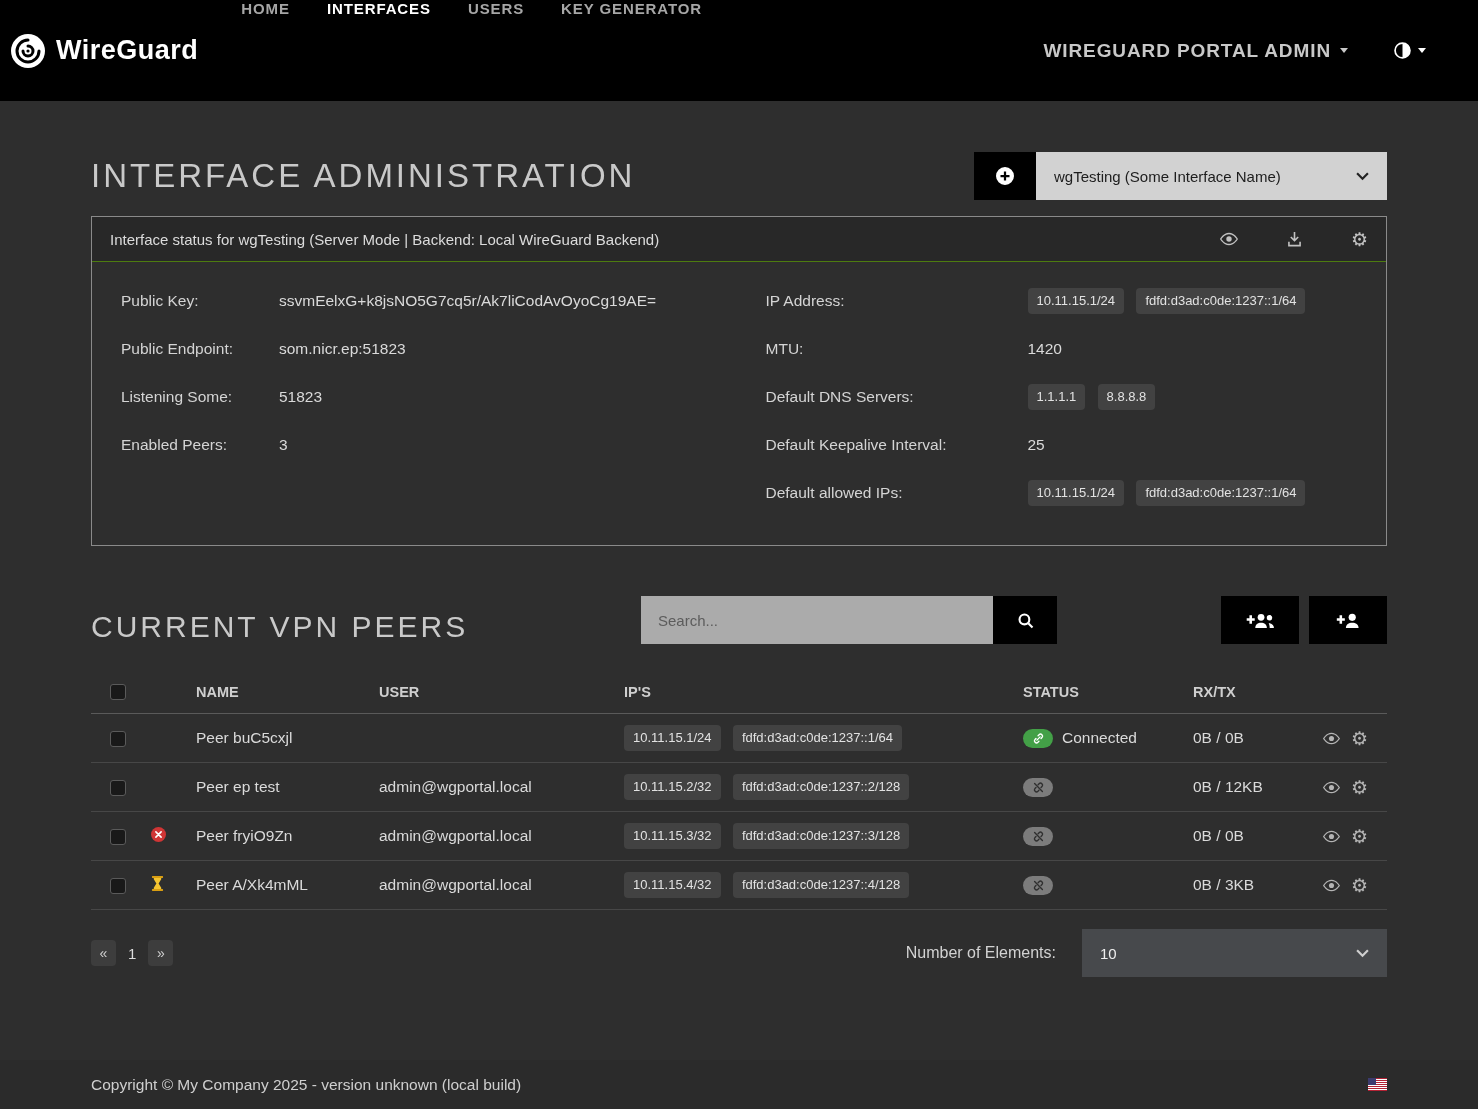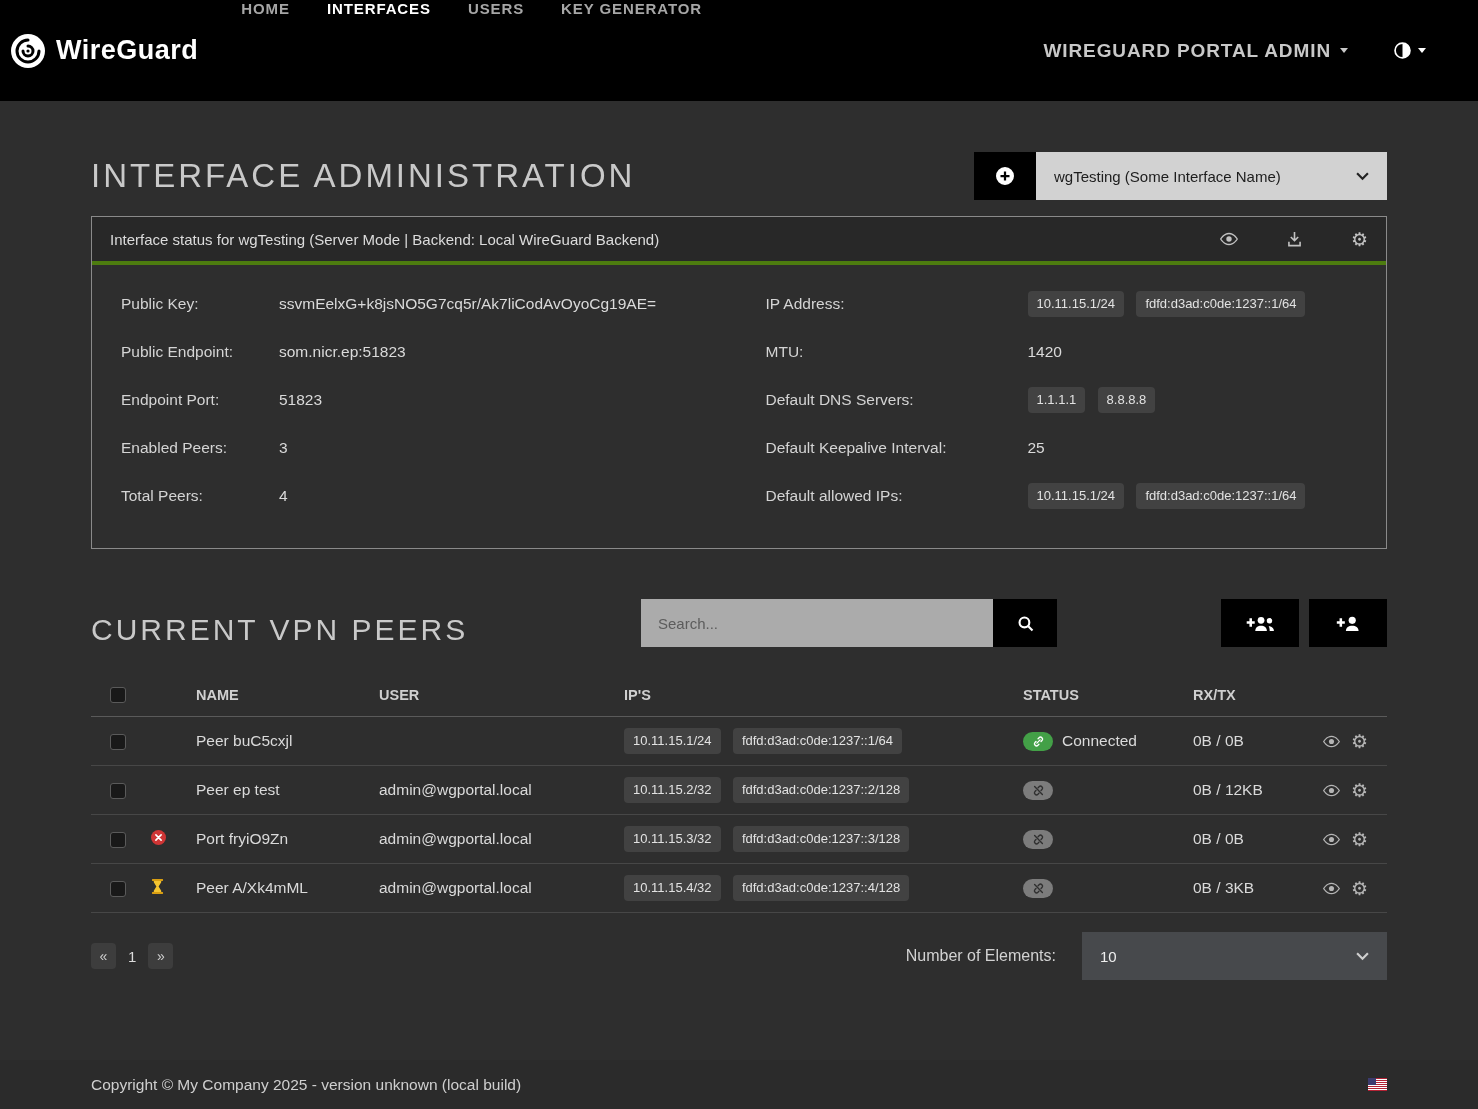--- a/index.html
+++ b/index.html
@@ -23,21 +23,21 @@
   .container{width:1296px;margin:0 auto;flex:1 0 auto}
   .title-row{display:flex;align-items:center;justify-content:space-between;margin-top:51px}
   .page-title{font-size:33px;font-weight:500;letter-spacing:3px;color:#c9c9c9;margin:0}
   .if-select-group{display:flex;height:48px;width:413px}
   .btn-black{background:#000;border:none;color:#fff;display:flex;align-items:center;justify-content:center;cursor:pointer}
   .add-if-btn{width:62px;height:48px}
   .select{background:#d2d2d2;color:#1d1d1d;display:flex;align-items:center;justify-content:space-between;padding:0 18px;font-size:15px;cursor:pointer;user-select:none}
   .if-select{flex:1}
   
   .card{border:1px solid #8a8a8a;margin-top:16px}
-  .card-header{background:#282828;border-bottom:4px solid #4d7c0f;height:44px;display:flex;align-items:center;justify-content:space-between;padding:0 18px;font-size:15px;color:#dcdcdc}
+  .card-header{background:#282828;border-bottom:1px solid #4d7c0f;height:44px;display:flex;align-items:center;justify-content:space-between;padding:0 18px;font-size:15px;color:#dcdcdc}
   .card-actions{display:flex;gap:48px;align-items:center}
   .icon-btn{background:none;border:none;color:#c2c2c2;cursor:pointer;padding:0;display:flex;align-items:center}
   .gear-glyph{font-size:19px;line-height:1;color:#c2c2c2}
   .card-body{display:flex;padding:15px 0 28px}
   .card-col{width:50%}
   .col-left{padding-left:29px}
   .col-right{padding-left:24px}
   .field-row{height:48px;display:flex;align-items:center;font-size:15.5px}
   .col-left .field-label{width:158px;flex-shrink:0}
   .col-right .field-label{width:262px;flex-shrink:0}
@@ -167,30 +167,26 @@
       <div class="card-col col-left">
         <div class="field-row">
           <span class="field-label">Public Key:</span>
           <span class="field-value">ssvmEelxG+k8jsNO5G7cq5r/Ak7liCodAvOyoCg19AE=</span>
         </div>
         <div class="field-row">
           <span class="field-label">Public Endpoint:</span>
           <span class="field-value">som.nicr.ep:51823</span>
         </div>
         <div class="field-row">
-          <span class="field-label">Endpoint Port:</span>
+          <span class="field-label">Listening Some:</span>
           <span class="field-value">51823</span>
         </div>
         <div class="field-row">
           <span class="field-label">Enabled Peers:</span>
           <span class="field-value">3</span>
-        </div>
-        <div class="field-row">
-          <span class="field-label">Total Peers:</span>
-          <span class="field-value">4</span>
         </div>
       </div>
       <div class="card-col col-right">
         <div class="field-row">
           <span class="field-label">IP Address:</span>
           <span class="field-value">
             <span class="badge">10.11.15.1/24</span>
             <span class="badge">fdfd:d3ad:c0de:1237::1/64</span>
           </span>
         </div>
@@ -359,21 +355,21 @@
       <tr>
         <td class="cb-col"><input type="checkbox" class="cb" style=""></td>
         <td class="icon-col">
           <span class="row-icon">
             <svg width="15" height="15" viewBox="0 0 16 16">
               <circle cx="8" cy="8" r="8" fill="#cf3535"></circle>
               <path d="M5.2 5.2l5.6 5.6M10.8 5.2l-5.6 5.6" stroke="#fff" stroke-width="1.7" stroke-linecap="round"></path>
             </svg>
           </span>
         </td>
-        <td>Port fryiO9Zn</td>
+        <td>Peer fryiO9Zn</td>
         <td>admin@wgportal.local</td>
         <td>
           <span class="badge">10.11.15.3/32</span>
           <span class="badge">fdfd:d3ad:c0de:1237::3/128</span>
         </td>
         <td>
           <span class="status-wrap">
             <span class="pill gray">
               <svg width="13" height="13" viewBox="0 0 16 16" fill="none" stroke="#2f2f2f" stroke-width="1.7" stroke-linecap="round">
                 <path d="M7.5 4.5l1.2-1.2a2.55 2.55 0 0 1 3.6 3.6L11.1 8.1"></path>

